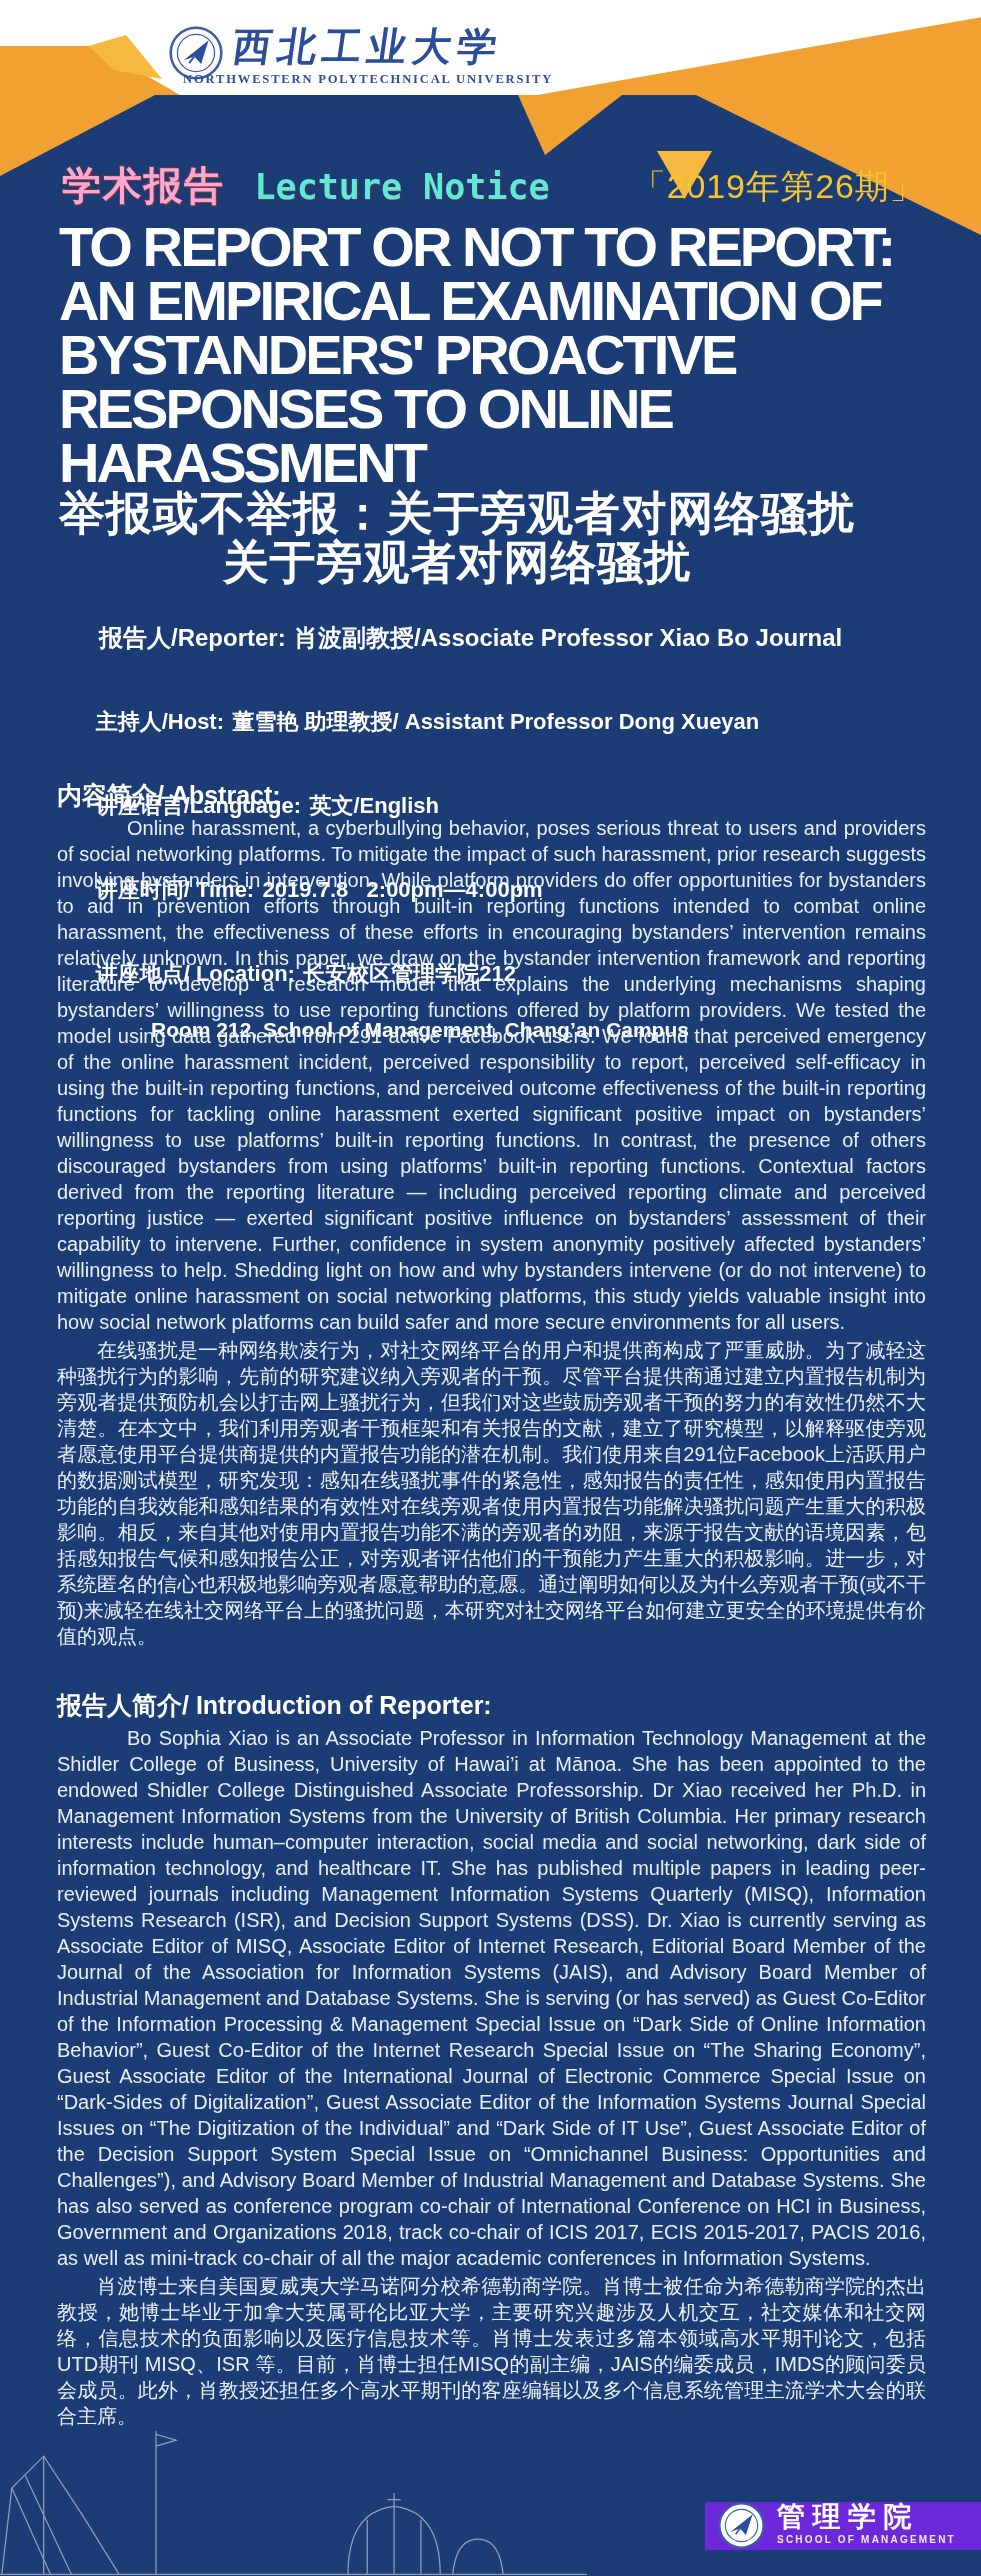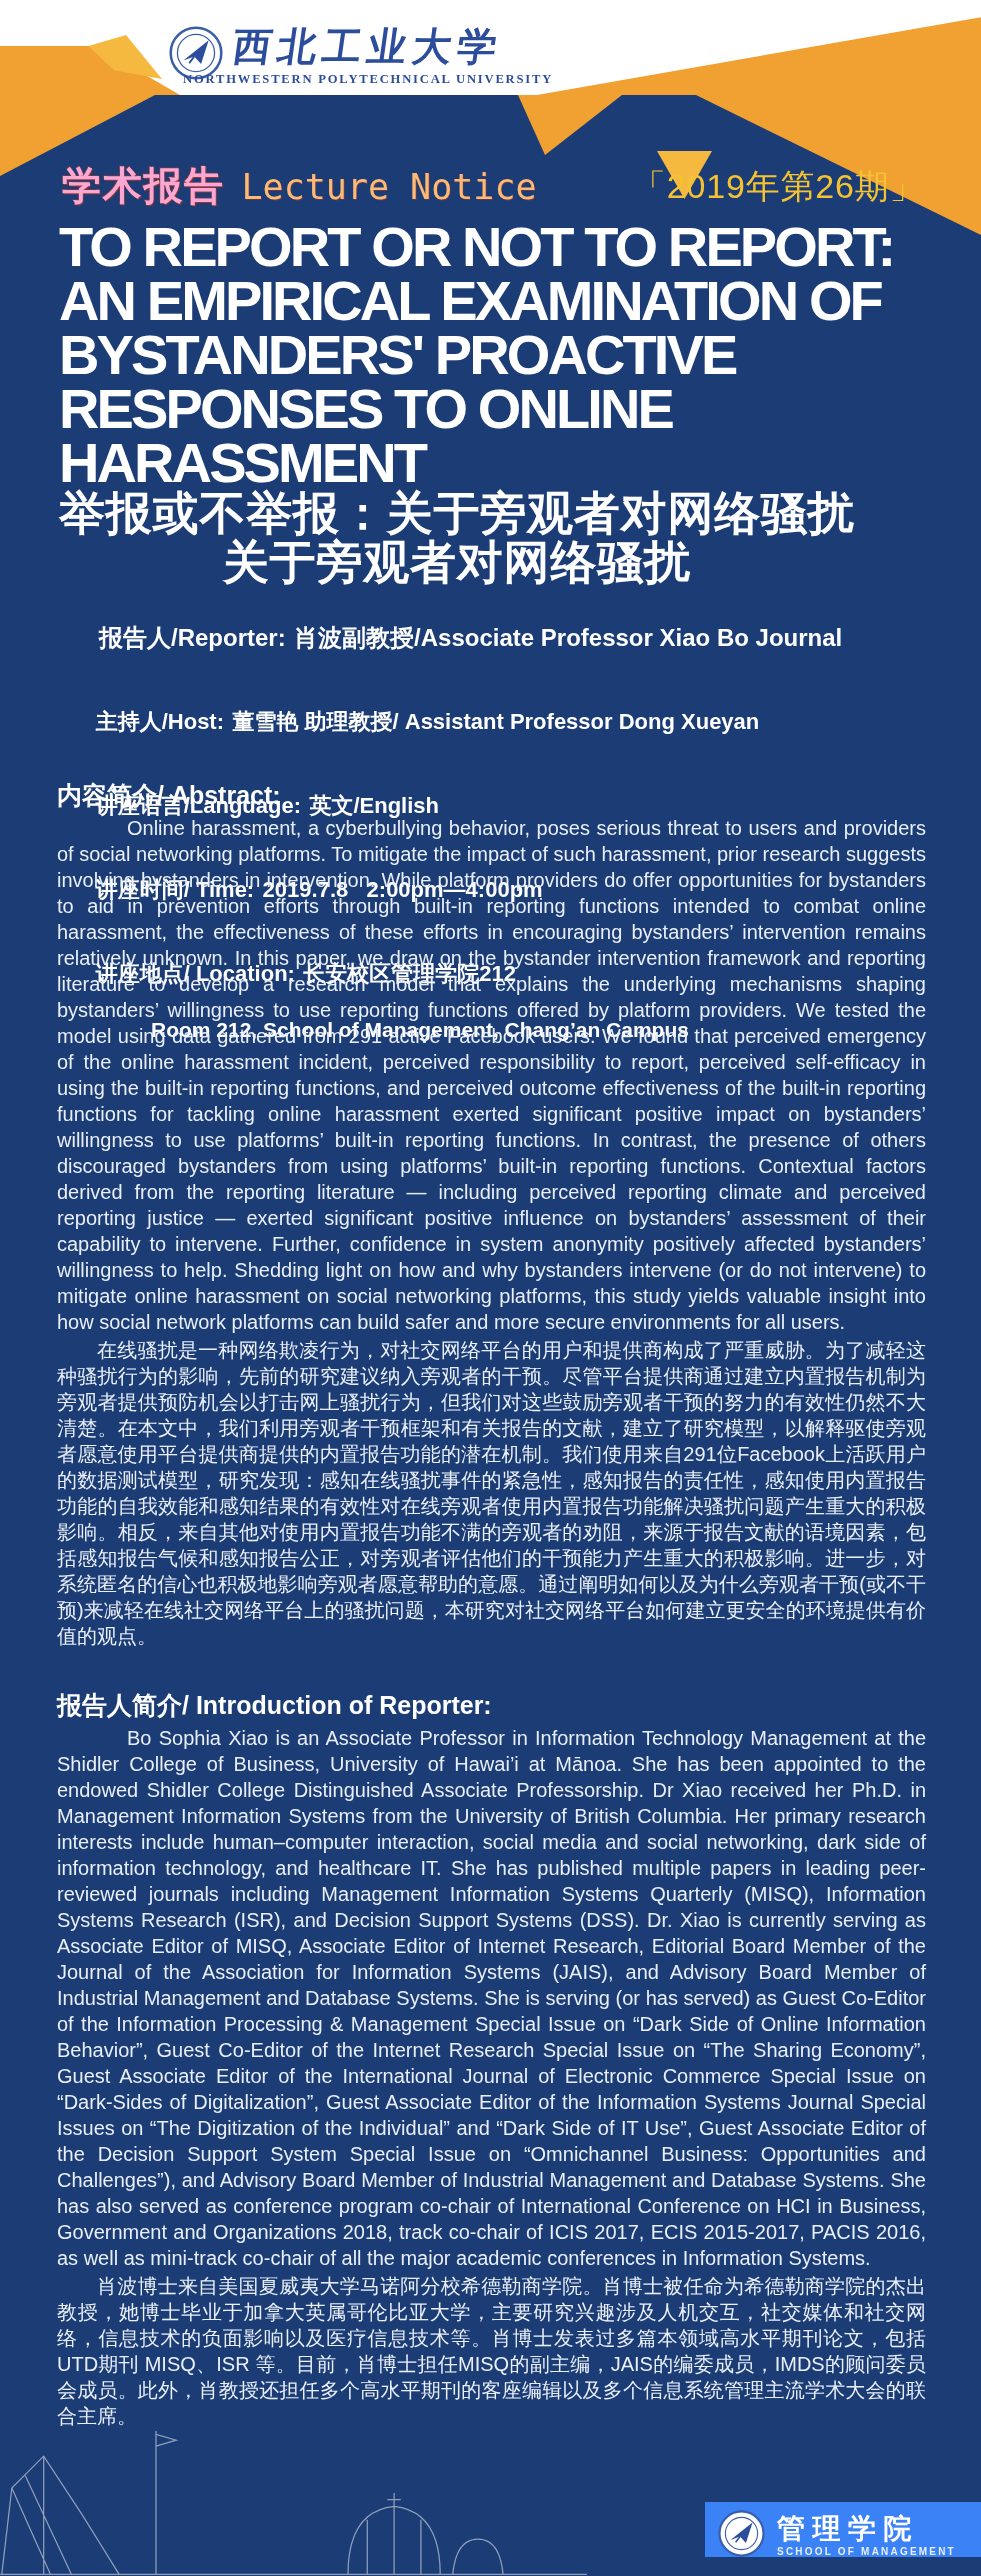--- a/index.html
+++ b/index.html
@@ -25,21 +25,21 @@
   .wedge-mid{top:95px;left:518px;width:104px;height:60px;
             clip-path:polygon(0 0,100% 0,26% 100%);}
   .corner-right{top:95px;left:696px;width:285px;height:140px;
             clip-path:polygon(0 0,100% 0,100% 100%);}
   .tri-down{top:151px;left:657px;width:55px;height:48px;background:#f6b93f;
             clip-path:polygon(0 0,100% 0,50% 100%);}
   
   .banner{position:absolute;top:159px;left:62px;white-space:nowrap;}
   .banner-cn{font-size:39px;font-weight:800;color:#f9a8d4;letter-spacing:1.7px;
              text-shadow:0.8px 0.8px 0 rgba(186,56,36,.8),-0.8px -0.8px 0 rgba(186,56,36,.5);}
-  .banner-en{font-size:35px;font-weight:400;color:#fdba74;margin-left:13px;
+  .banner-en{font-size:35px;font-weight:700;color:#5eead4;margin-left:26px;
              font-family:"DejaVu Sans Mono","Liberation Mono",monospace;
              text-shadow:0.8px 0.8px 0 rgba(186,56,36,.45);}
   .issue{position:absolute;top:164px;left:632px;font-size:34px;font-weight:400;color:#f5c332;
          letter-spacing:0.8px;white-space:nowrap;}
   
   .title-en{position:absolute;top:220px;left:59px;width:906px;color:#ffffff;
             font-weight:700;font-size:56px;line-height:54px;letter-spacing:-2.9px;}
   .title-cn{position:absolute;top:489px;left:59px;color:#ffffff;font-weight:700;
             font-size:46px;line-height:49px;letter-spacing:0.8px;text-align:center;}
   
@@ -50,22 +50,22 @@
   .info-row.indent{padding-left:92px;font-size:21px;}
   
   .content{position:absolute;top:778px;left:57px;width:869px;color:#e9eff8;}
   .sec-head{font-size:25px;line-height:34px;font-weight:700;color:#ffffff;margin:0;}
   .para{margin:3.4px 0 0 0;text-align:justify;font-size:20px;line-height:26px;}
   .para.en{text-indent:70px;}
   .para.cn{text-indent:40px;margin-top:1.7px;}
   .gap{height:39px;}
   
   .sketch{position:absolute;left:0;bottom:0;width:587px;height:197px;opacity:.5;}
-  .school-panel{position:absolute;left:705px;top:2502px;width:277px;height:55px;
-                background:#3b82f6;display:flex;align-items:flex-end;padding-left:13.4px;box-sizing:border-box;}
+  .school-panel{position:absolute;left:705px;top:2502px;width:277px;height:48px;
+                background:#6d28d9;display:flex;align-items:flex-start;padding-left:13.4px;box-sizing:border-box;}
   .school-emblem{width:47px;height:47px;flex:0 0 auto;}
   .school-text{margin-left:11.7px;}
   .school-cn{font-size:28px;font-weight:700;color:#ffffff;letter-spacing:7.5px;line-height:30px;
              font-family:"DejaVu Sans","Liberation Sans",sans-serif;}
   .school-en{font-size:10px;font-weight:600;color:#e8eef7;letter-spacing:2.2px;margin-top:1.7px;}
 </style>
 </head>
 <body>
 
 <div class="poster">

